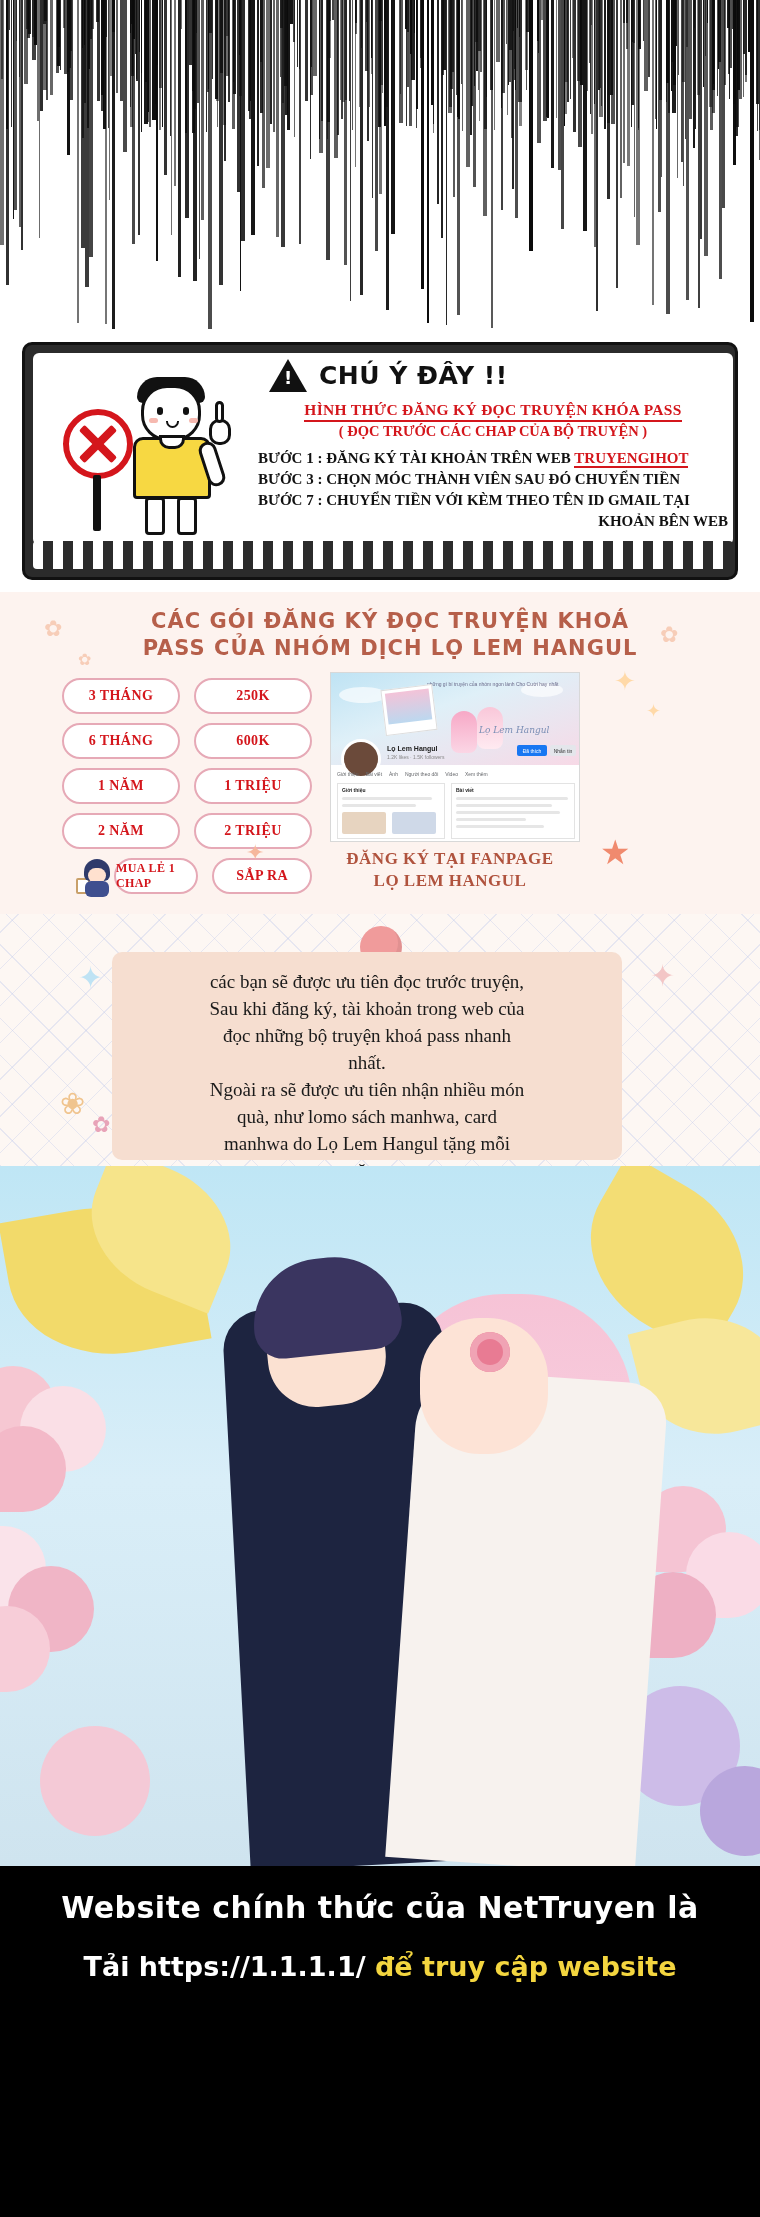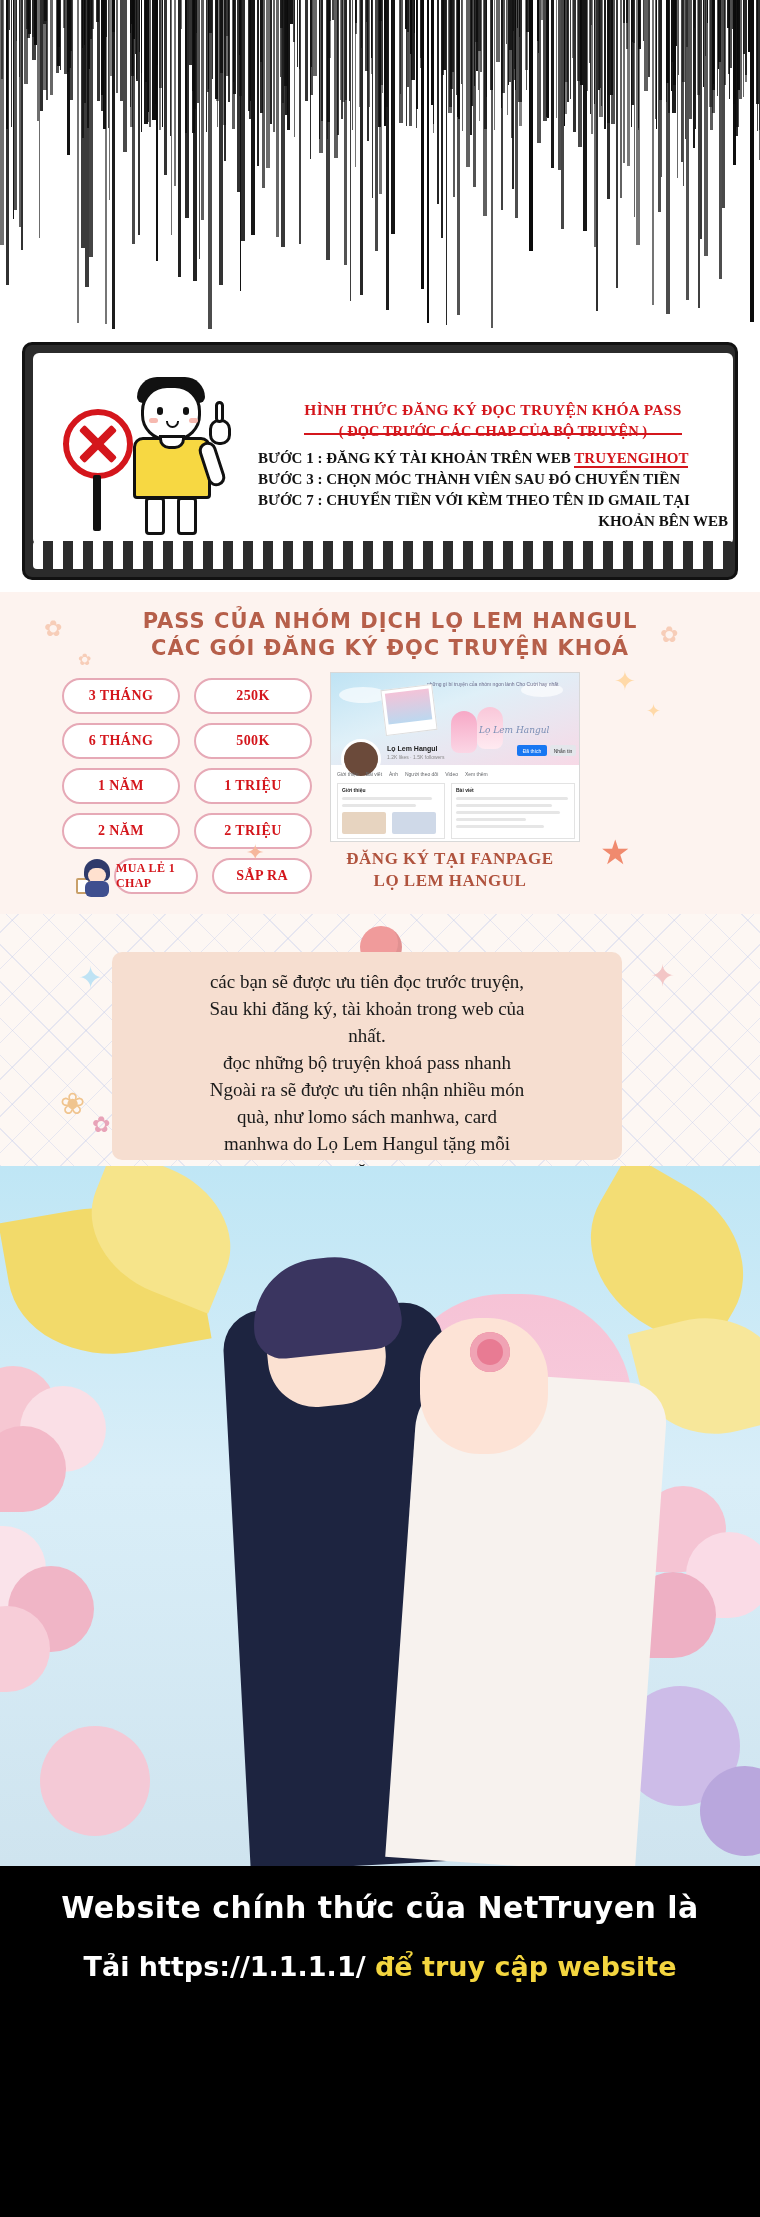--- a/index.html
+++ b/index.html
@@ -80,21 +80,21 @@
     position: absolute;
     left: 230px; top: 48px;
     width: 460px;
     text-align: center;
     color: #d4161c;
     font-weight: bold;
     font-size: 15.5px;
     font-family: "Liberation Serif", serif;
     letter-spacing: .3px;
   }
-  .warn-head2 .u { border-bottom: 2px solid #d4161c; display:inline-block; padding-bottom:14px;}
+  .warn-head2 .u { border-bottom: 2px solid #d4161c; display:inline-block; padding-bottom:1px;}
   .warn-head3 {
     position: absolute;
     left: 230px; top: 70px;
     width: 460px;
     text-align: center;
     color: #d4161c;
     font-weight: bold;
     font-size: 14.5px;
     font-family: "Liberation Serif", serif;
   }
@@ -771,20 +771,24 @@
           <div class="leg l"></div>
           <div class="leg r"></div>
         </div>
         <div class="body"></div>
         <div class="collar"></div>
         <div class="arm"></div>
         <div class="hand"></div>
         <div class="finger"></div>
       </div>
 
+      <div class="warn-title">
+        <span class="tri-warn"></span>
+        <span>CHÚ Ý ĐÂY !!</span>
+      </div>
 
       <div class="warn-head2">
         <span class="u">HÌNH THỨC ĐĂNG KÝ ĐỌC TRUYỆN KHÓA PASS</span>
       </div>
       <div class="warn-head3">( ĐỌC TRƯỚC CÁC CHAP CỦA BỘ TRUYỆN )</div>
 
       <div class="steps">
         <div>
           <span>BƯỚC 1 : ĐĂNG KÝ TÀI KHOẢN TRÊN WEB </span><span class="red">TRUYENGIHOT</span>
         </div>
@@ -798,32 +802,32 @@
 </div>
 
 <div class="pack">
   <span class="flower-deco" style="left:44px;top:24px;">✿</span>
   <span class="flower-deco" style="left:78px;top:58px;font-size:16px;">✿</span>
   <span class="flower-deco" style="left:660px;top:30px;">✿</span>
   <span class="star" style="left:614px;top:74px;color:#ffd9a8;">✦</span>
   <span class="star" style="left:646px;top:108px;font-size:18px;color:#ffd9a8;">✦</span>
 
   <div class="pack-title">
+    <div>CÁC GÓI ĐĂNG KÝ ĐỌC TRUYỆN KHOÁ</div>
     <div>PASS CỦA NHÓM DỊCH LỌ LEM HANGUL</div>
-    <div>CÁC GÓI ĐĂNG KÝ ĐỌC TRUYỆN KHOÁ</div>
   </div>
 
   <div class="price-grid">
     <div class="prow">
       <div class="cell">3 THÁNG</div>
       <div class="cell">250K</div>
     </div>
     <div class="prow">
       <div class="cell">6 THÁNG</div>
-      <div class="cell">500K</div>
+      <div class="cell">600K</div>
     </div>
     <div class="prow">
       <div class="cell">1 NĂM</div>
       <div class="cell">1 TRIỆU</div>
     </div>
     <div class="prow">
       <div class="cell">2 NĂM</div>
       <div class="cell">2 TRIỆU</div>
     </div>
     <div class="prow" style="position:relative;">
@@ -893,22 +897,22 @@
   <div class="note-grid"></div>
   <span class="sparkle" style="left:78px;top:46px;">✦</span>
   <span class="sparkle" style="left:112px;top:96px;font-size:20px;">✦</span>
   <span class="sparkle" style="left:650px;top:44px;color:#f3c6c6;">✦</span>
   <span class="flower-deco" style="left:60px;top:172px;font-size:30px;color:#f0c48e;">❀</span>
   <span class="flower-deco" style="left:92px;top:198px;font-size:22px;color:#e8a3b8;">✿</span>
   <div class="pin"></div>
   <div class="note-card">
     <div>các bạn sẽ được ưu tiên đọc trước truyện,</div>
     <div>Sau khi đăng ký, tài khoản trong web của</div>
+    <div>đọc những bộ truyện khoá pass nhanh</div>
     <div>nhất.</div>
-    <div>đọc những bộ truyện khoá pass nhanh</div>
     <div>Ngoài ra sẽ được ưu tiên nhận nhiều món</div>
     <div>quà, như lomo sách manhwa, card</div>
     <div>manhwa do Lọ Lem Hangul tặng mỗi</div>
     <div>năm.</div>
   </div>
 </div>
 
 <div class="couple">
   <div class="cp-sky"></div>
 

